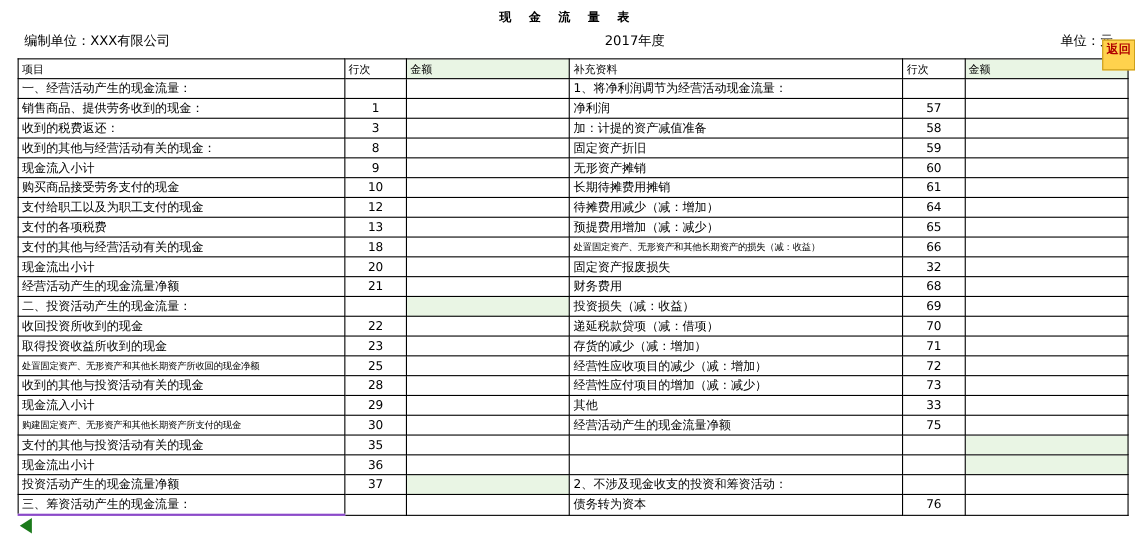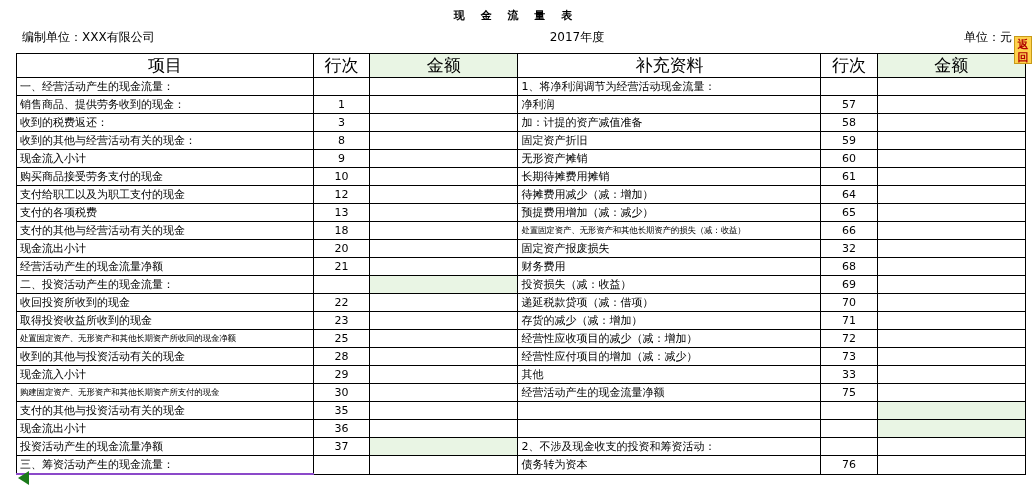--- a/index.html
+++ b/index.html
@@ -48,23 +48,23 @@
   }
   table.cf td, table.cf th {
     border: 1px solid #000;
     height: 17px;
     padding: 0 3px;
     overflow: hidden;
     white-space: nowrap;
     font-weight: normal;
   }
   .hdr td {
-    text-align: center;
+    text-align: left;
     font-weight: bold;
-    font-size: 17px;
+    font-size: 10px;
     height: 19px;
   }
   .c-item  { width: 296px; }
   .c-line  { width: 56px;  text-align: center; }
   .c-amt   { width: 148px; }
   .c-item2 { width: 302px; }
   .c-line2 { width: 56px;  text-align: center; }
   .c-amt2  { width: 148px; }
 
   .amt-green { background: #e9f5e4; }
@@ -73,21 +73,21 @@
   .indent2 { padding-left: 26px; }
   .indent3 { padding-left: 34px; }
   .small { font-size: 8.5px; letter-spacing: -0.2px; }
   .under-purple { border-bottom: 2px solid #8b49c9 !important; }
   .row-cut td { height: 9px; }
 
   .ret-btn {
     position: absolute;
     right: 0;
     top: 36px;
-    width: 18px;
+    width: 30px;
     height: 28px;
     background: #ffd24d;
     border: 1px solid #c89b17;
     color: #b00000;
     font-size: 11px;
     font-weight: bold;
     text-align: center;
     line-height: 13px;
     padding-top: 1px;
     box-sizing: border-box;

